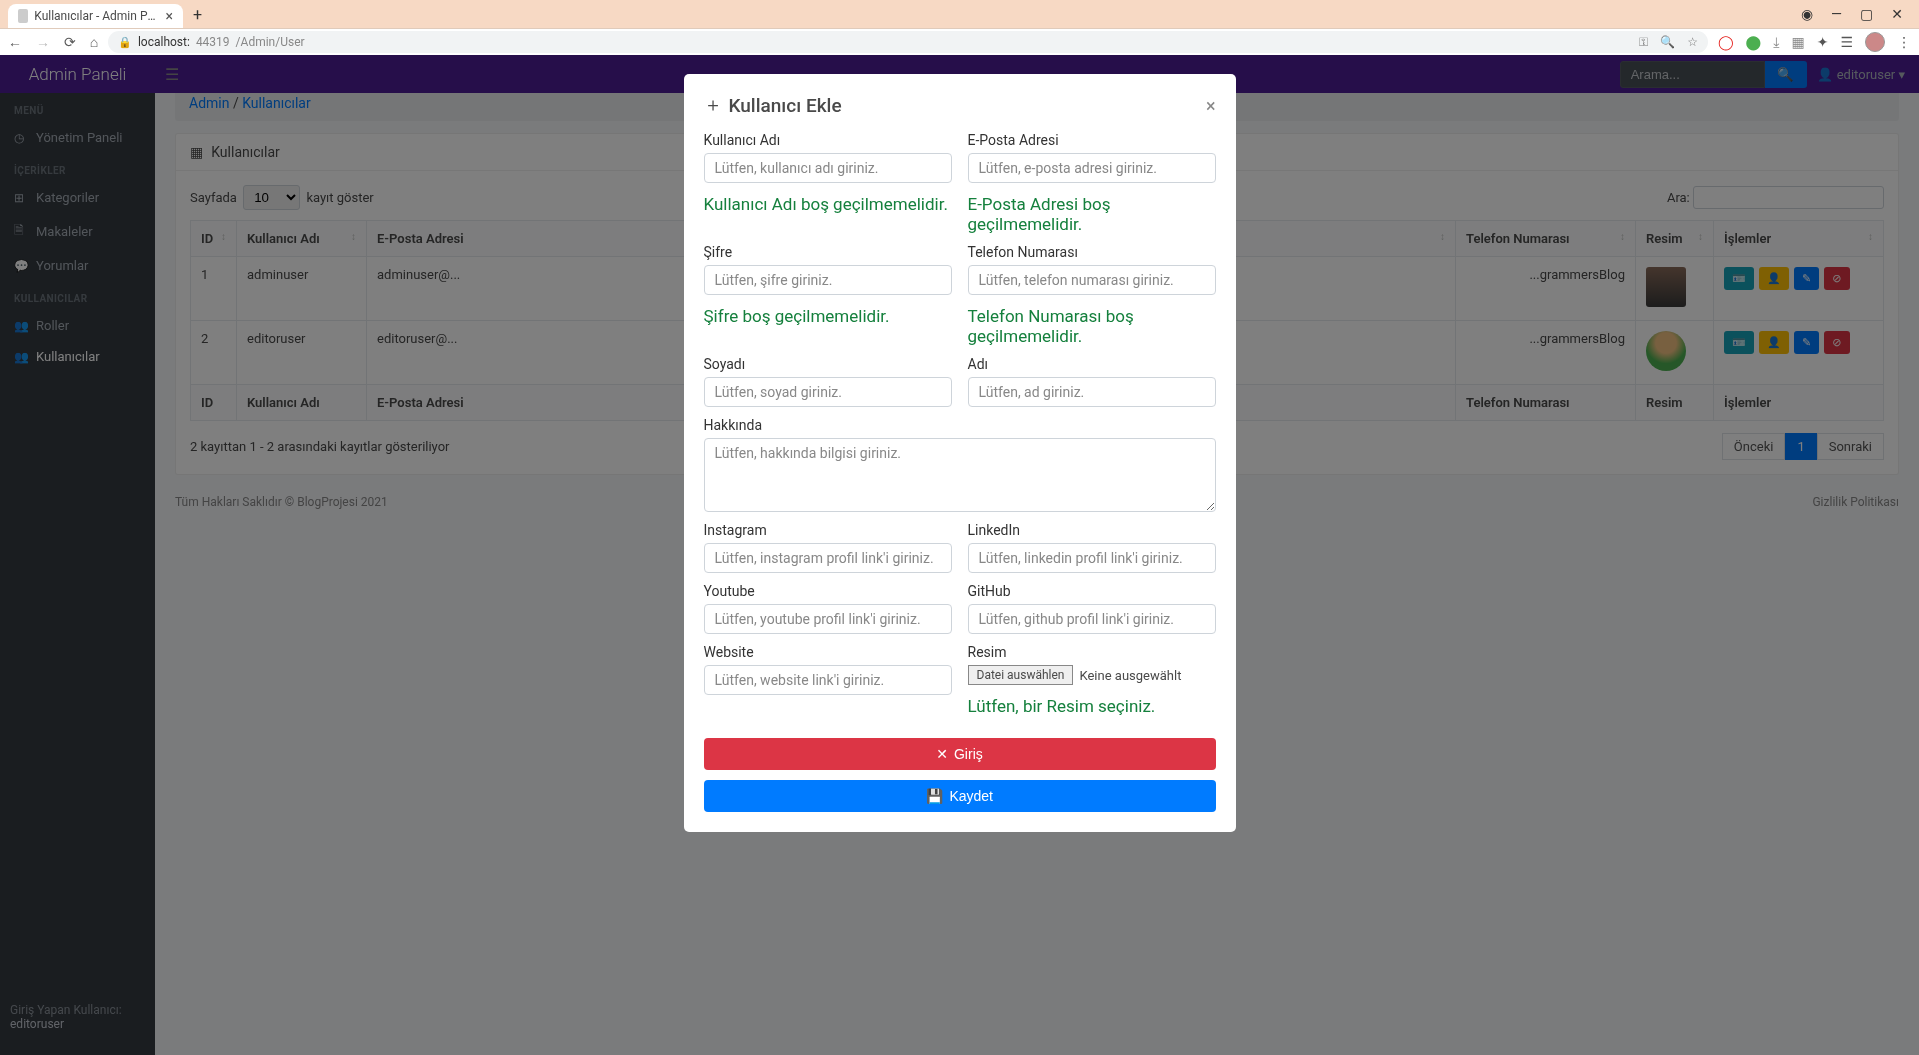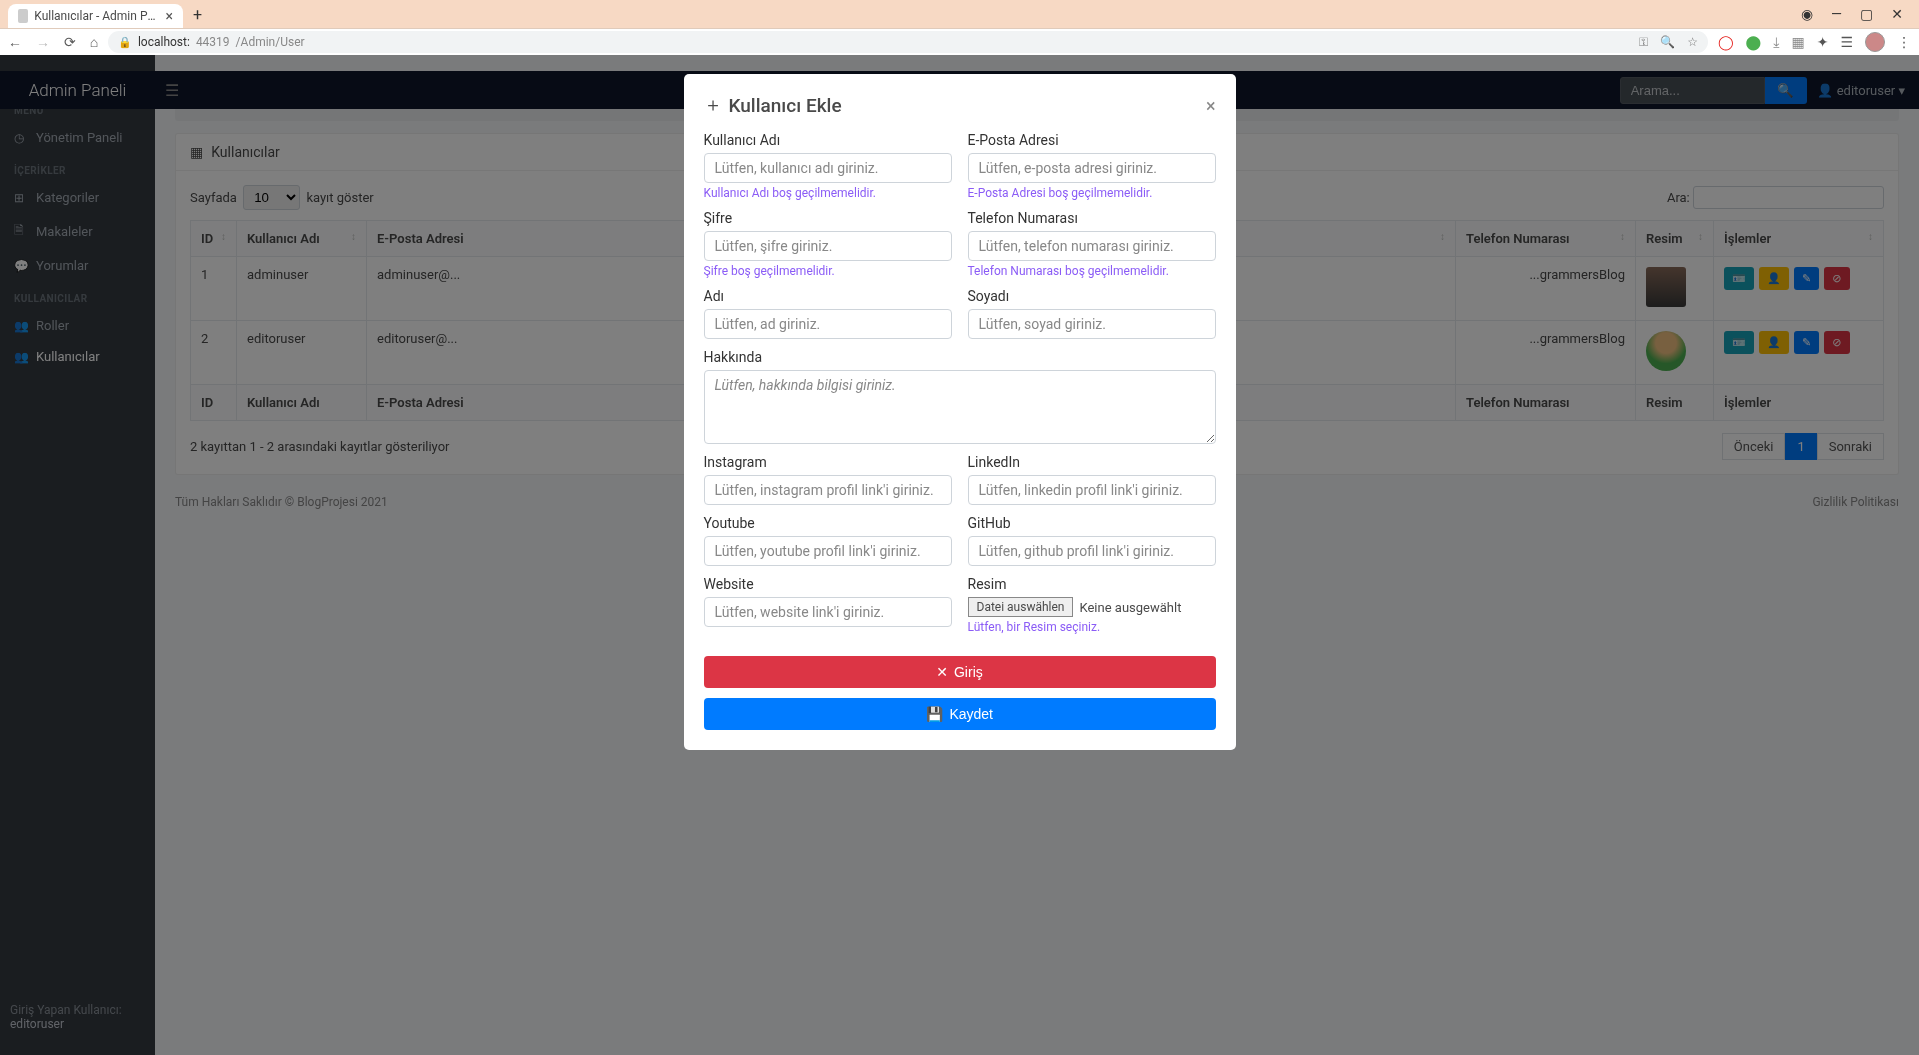--- a/index.html
+++ b/index.html
@@ -31,22 +31,22 @@
   flex: 1; display: flex; align-items: center; background: #f1f3f4;
   border-radius: 14px; height: 22px; padding: 0 10px; font-size: 12px; color: #333; gap: 6px;
 }
 .addr-lock { font-size: 11px; }
 .addr-icons { display: flex; gap: 12px; align-items: center; color: #555; }
 .addr-icons .avatar-c { width: 20px; height: 20px; border-radius: 50%; background: #c88; border: 1px solid #999; }
 
 
 .app { display: flex; height: 1000px; position: relative; }
 .topbar {
-  position: absolute; left: 0; top: 16px; right: 0; height: 38px;
-  background: #0f172a; display: flex; align-items: center; color: #fff;
+  position: absolute; left: 0; top: 0; right: 0; height: 38px;
+  background: #4c1d95; display: flex; align-items: center; color: #fff;
   z-index: 5;
 }
 .brand { width: 155px; text-align: center; font-size: 17px; font-weight: 300; }
 .hamburger { color: #888; font-size: 16px; padding: 0 10px; cursor: pointer; }
 .top-right { margin-left: auto; display: flex; align-items: center; gap: 10px; padding-right: 14px; padding-left: 24px; }
 .search-grp { display: flex; }
 .search-in {
   background: #495057; border: 1px solid #545b62; color: #ced4da;
   padding: 5px 10px; font-size: 13px; width: 145px; border-radius: 3px 0 0 3px;
 }
@@ -105,22 +105,22 @@
 .modal-head { display: flex; justify-content: space-between; align-items: center; margin-bottom: 14px; }
 .modal-title { font-size: 19px; font-weight: 500; display: flex; align-items: center; gap: 6px; }
 .modal-close { font-size: 18px; color: #888; cursor: pointer; }
 .form-row { display: flex; gap: 16px; margin-bottom: 10px; }
 .form-col { flex: 1; display: flex; flex-direction: column; }
 .form-col label { font-size: 14px; margin-bottom: 5px; color: #333; }
 .form-col input[type=text], .form-col input[type=password], .form-col input[type=email], .form-col textarea {
   width: 100%; border: 1px solid #ced4da; border-radius: 4px;
   padding: 6px 10px; font-size: 14px; font-family: inherit;
 }
-.form-col textarea { resize: vertical; height: 74px; font-style: italic; }
-.form-col .err { color: #8b5cf6; font-size: 12px; margin-top: 3px; }
+.form-col textarea { resize: vertical; height: 74px; }
+.form-col .err { color: #15803d; font-size: 17px; margin-top: 11px; }
 .file-row { display: flex; align-items: center; gap: 6px; font-size: 13px; }
 .file-btn { border: 1px solid #888; background: #efefef; padding: 2px 8px; font-size: 12px; cursor: pointer; }
 .modal-actions { margin-top: 22px; }
 .modal-btn {
   width: 100%; padding: 8px; border: none; border-radius: 4px;
   font-size: 14px; cursor: pointer; display: flex; align-items: center;
   justify-content: center; gap: 6px; color: #fff;
 }
 .modal-btn.cancel { background: #dc3545; margin-bottom: 10px; }
 .modal-btn.save { background: #007bff; }
@@ -355,26 +355,26 @@
     </div>
     <div class="form-col">
       <label>Telefon Numarası</label>
       <input type="text" placeholder="Lütfen, telefon numarası giriniz." style="">
       <div class="err">Telefon Numarası boş geçilmemelidir.</div>
     </div>
   </div>
 
   <div class="form-row">
     <div class="form-col">
+      <label>Soyadı</label>
+      <input type="text" placeholder="Lütfen, soyad giriniz." style="">
+    </div>
+    <div class="form-col">
       <label>Adı</label>
       <input type="text" placeholder="Lütfen, ad giriniz." style="">
-    </div>
-    <div class="form-col">
-      <label>Soyadı</label>
-      <input type="text" placeholder="Lütfen, soyad giriniz." style="">
     </div>
   </div>
 
   <div class="form-row">
     <div class="form-col" style="flex:1 0 100%">
       <label>Hakkında</label>
       <textarea placeholder="Lütfen, hakkında bilgisi giriniz." style=""></textarea>
     </div>
   </div>
 

